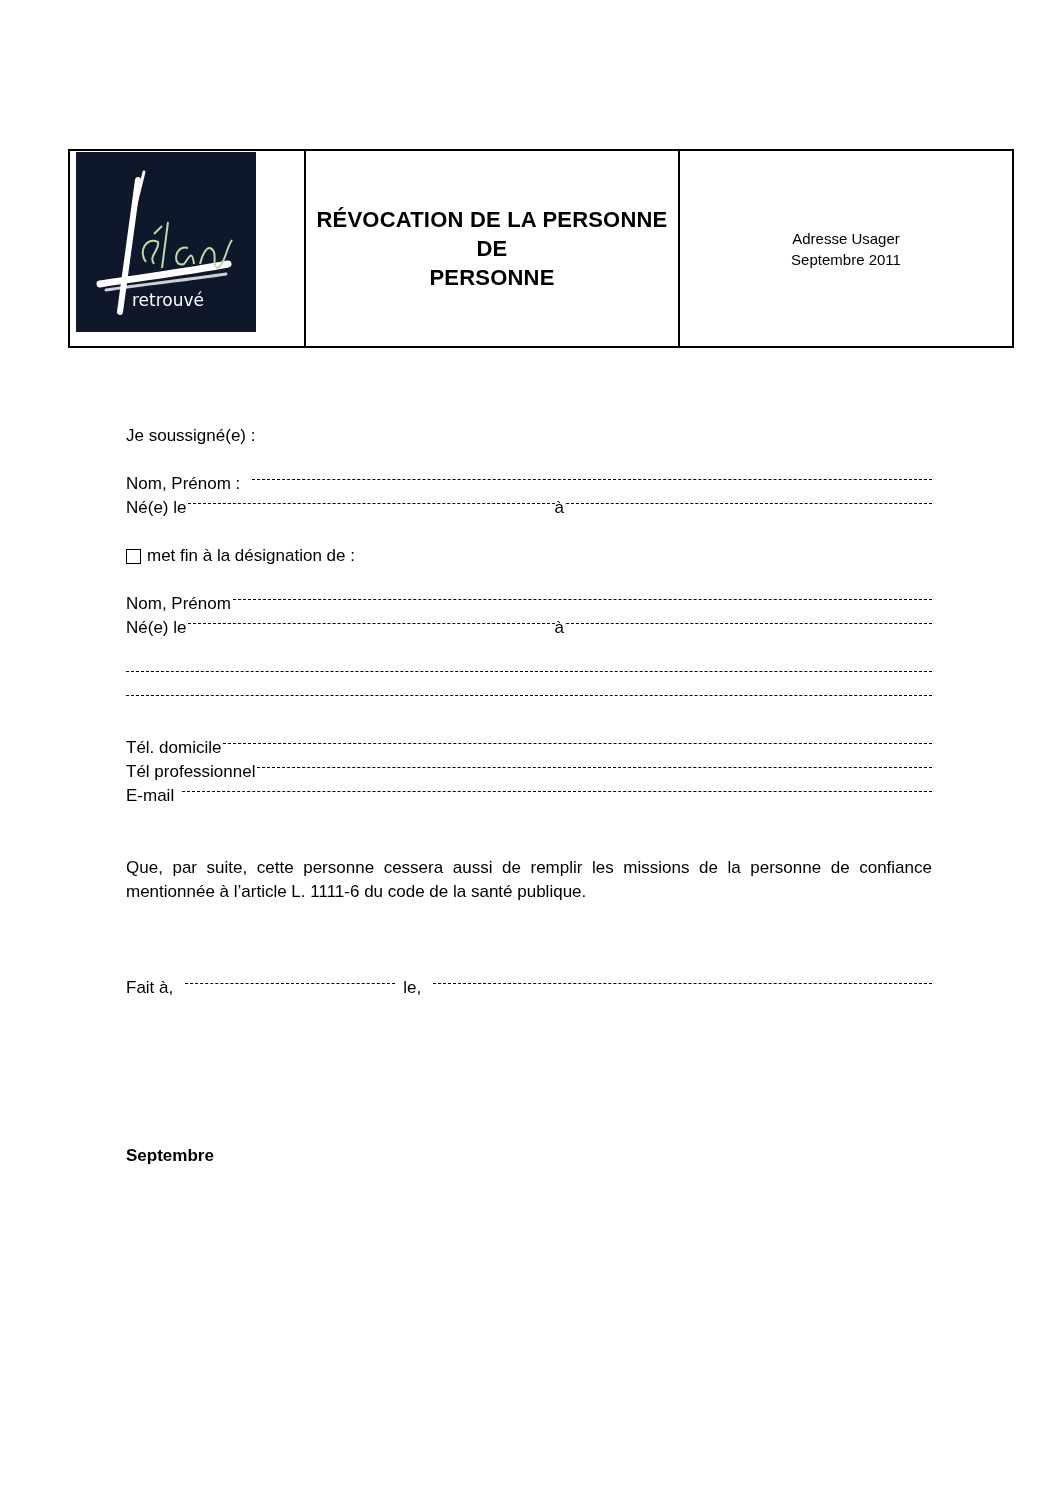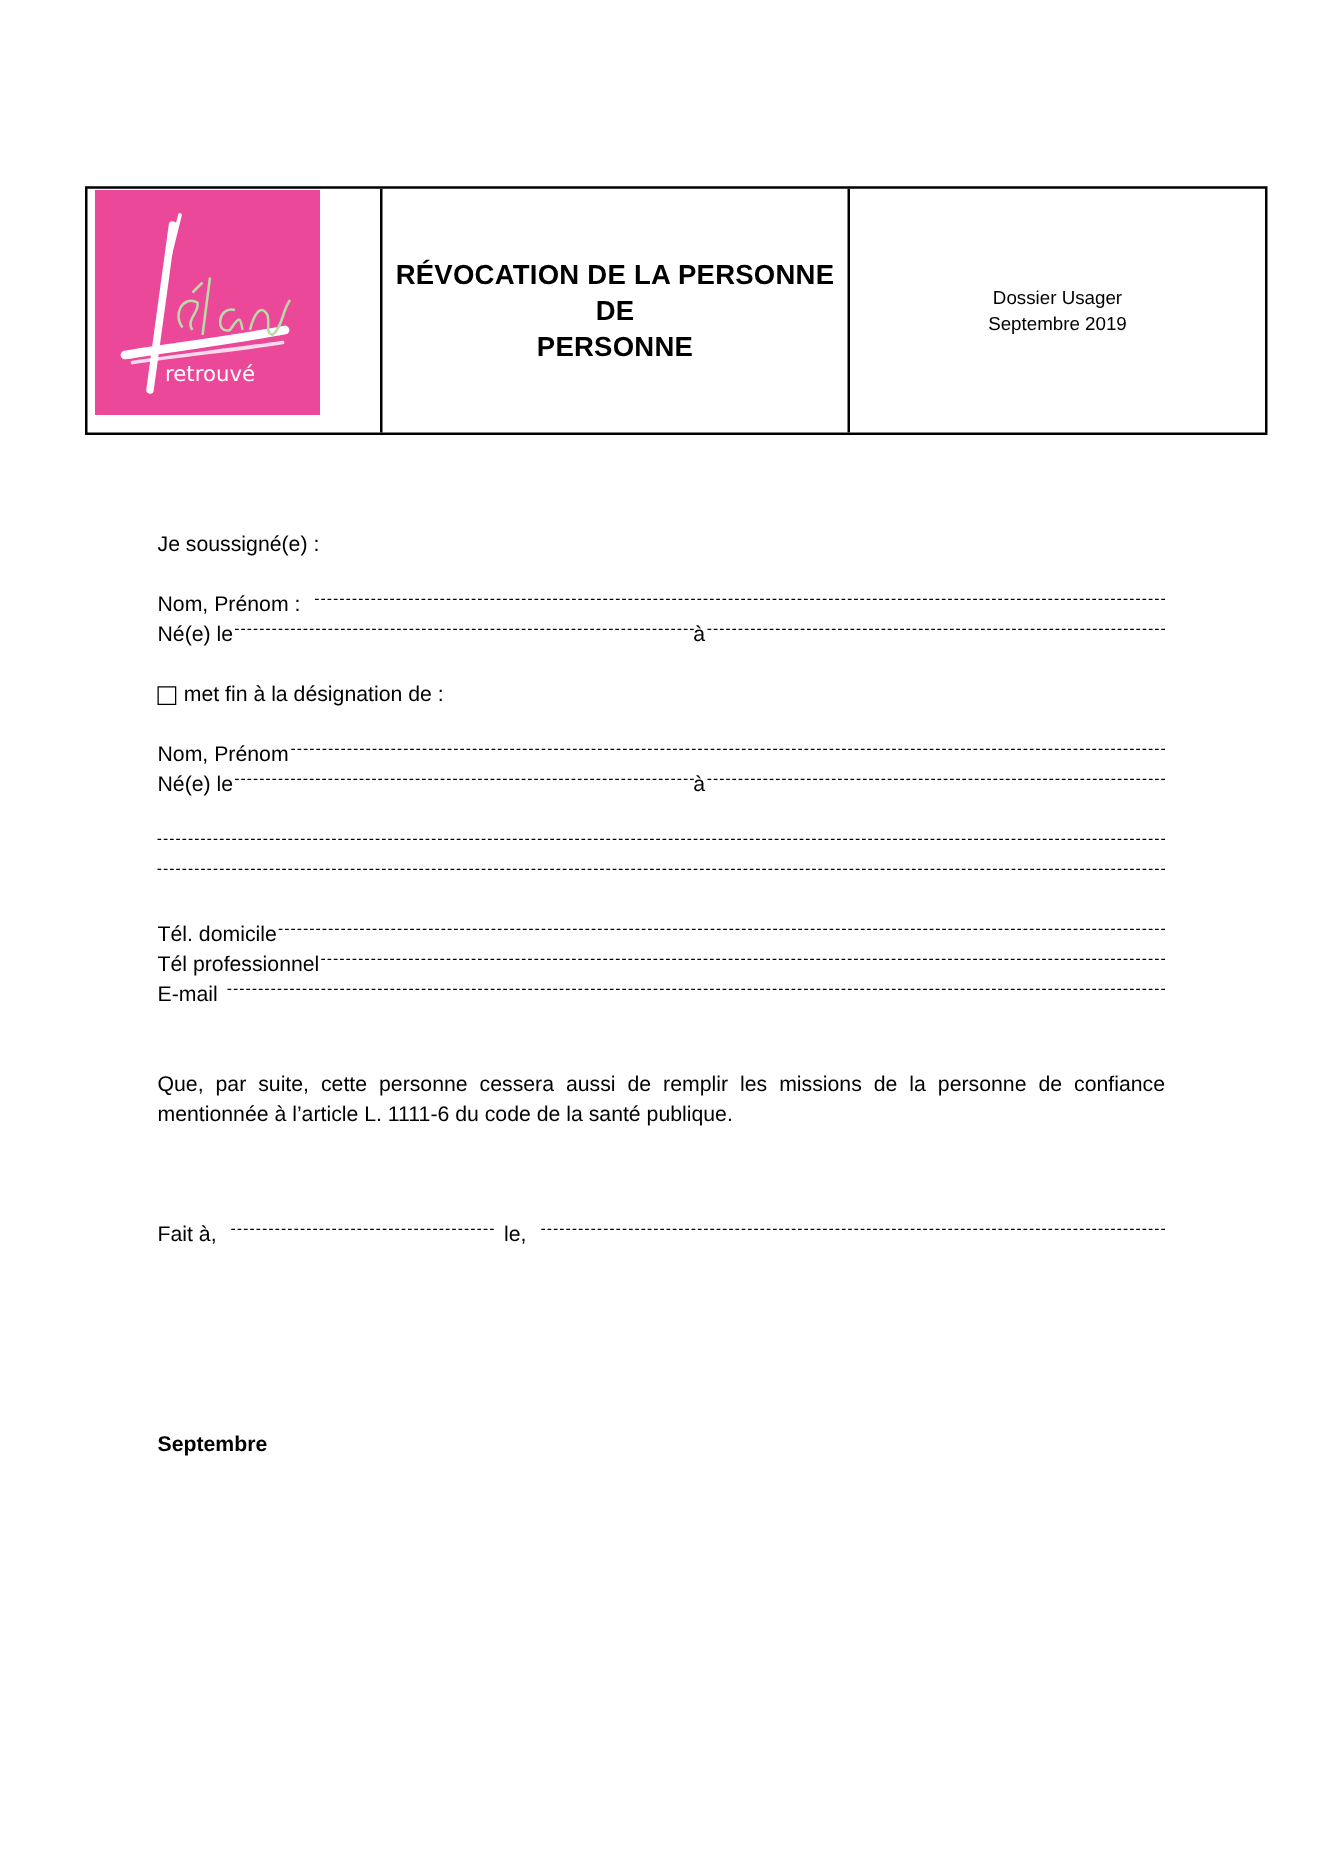--- a/index.html
+++ b/index.html
@@ -2,21 +2,21 @@
 <html><head>
 <meta charset="utf-8">
 <style>
   html, body { margin: 0; padding: 0; background: #ffffff; }
   body { width: 1058px; height: 1497px; position: relative; font-family: "Liberation Sans", sans-serif; color: #000; }
   .header-table { position: absolute; left: 68px; top: 149px; width: 946px; height: 199px; border: 2px solid #000; box-sizing: border-box; display: flex; }
   .cell { box-sizing: border-box; height: 100%; }
   .cell-logo { width: 236px; border-right: 2px solid #000; position: relative; }
   .cell-title { width: 374px; border-right: 2px solid #000; display: flex; align-items: center; justify-content: center; text-align: center; }
   .cell-meta { flex: 1; display: flex; align-items: center; justify-content: center; text-align: center; }
-  .logo { position: absolute; left: 6px; top: 1px; width: 180px; height: 180px; background: #ec4899; overflow: hidden; }
+  .logo { position: absolute; left: 6px; top: 1px; width: 180px; height: 180px; background: #0f172a; overflow: hidden; }
   .logo svg { position: absolute; left: 0; top: 0; }
   .logo-word { position: absolute; left: 56px; top: 138px; color: #fff; font-size: 17px; font-family: "DejaVu Sans", sans-serif; }
   .title { font-weight: bold; font-size: 22px; line-height: 29px; letter-spacing: 0.2px; }
   .meta { font-size: 15px; line-height: 21px; }
   .body { position: absolute; left: 126px; top: 424px; width: 806px; font-size: 17px; }
   .line { position: relative; height: 24px; line-height: 24px; white-space: nowrap; display: flex; align-items: center; }
   .dash { flex: 1; border-bottom: 1.5px dashed #000; height: 0; margin-left: 2px; transform: translateY(-5px); }
   .dash.full { margin-left: 0; }
   .gap { height: 24px; }
   .para { line-height: 24px; text-align: justify; margin: 0; }
@@ -44,22 +44,22 @@
     </div>
   </div>
   <div class="cell cell-title">
     <div class="title">
       <div>RÉVOCATION DE LA PERSONNE DE</div>
       <div>PERSONNE</div>
     </div>
   </div>
   <div class="cell cell-meta">
     <div class="meta">
-      <div>Dossier Usager</div>
-      <div>Septembre 2019</div>
+      <div>Adresse Usager</div>
+      <div>Septembre 2011</div>
     </div>
   </div>
 </div>
 
 <div class="body">
   <div class="line">
       <span>Je soussigné(e) :</span>
     </div>
   <div class="gap"></div>
   <div class="line">

